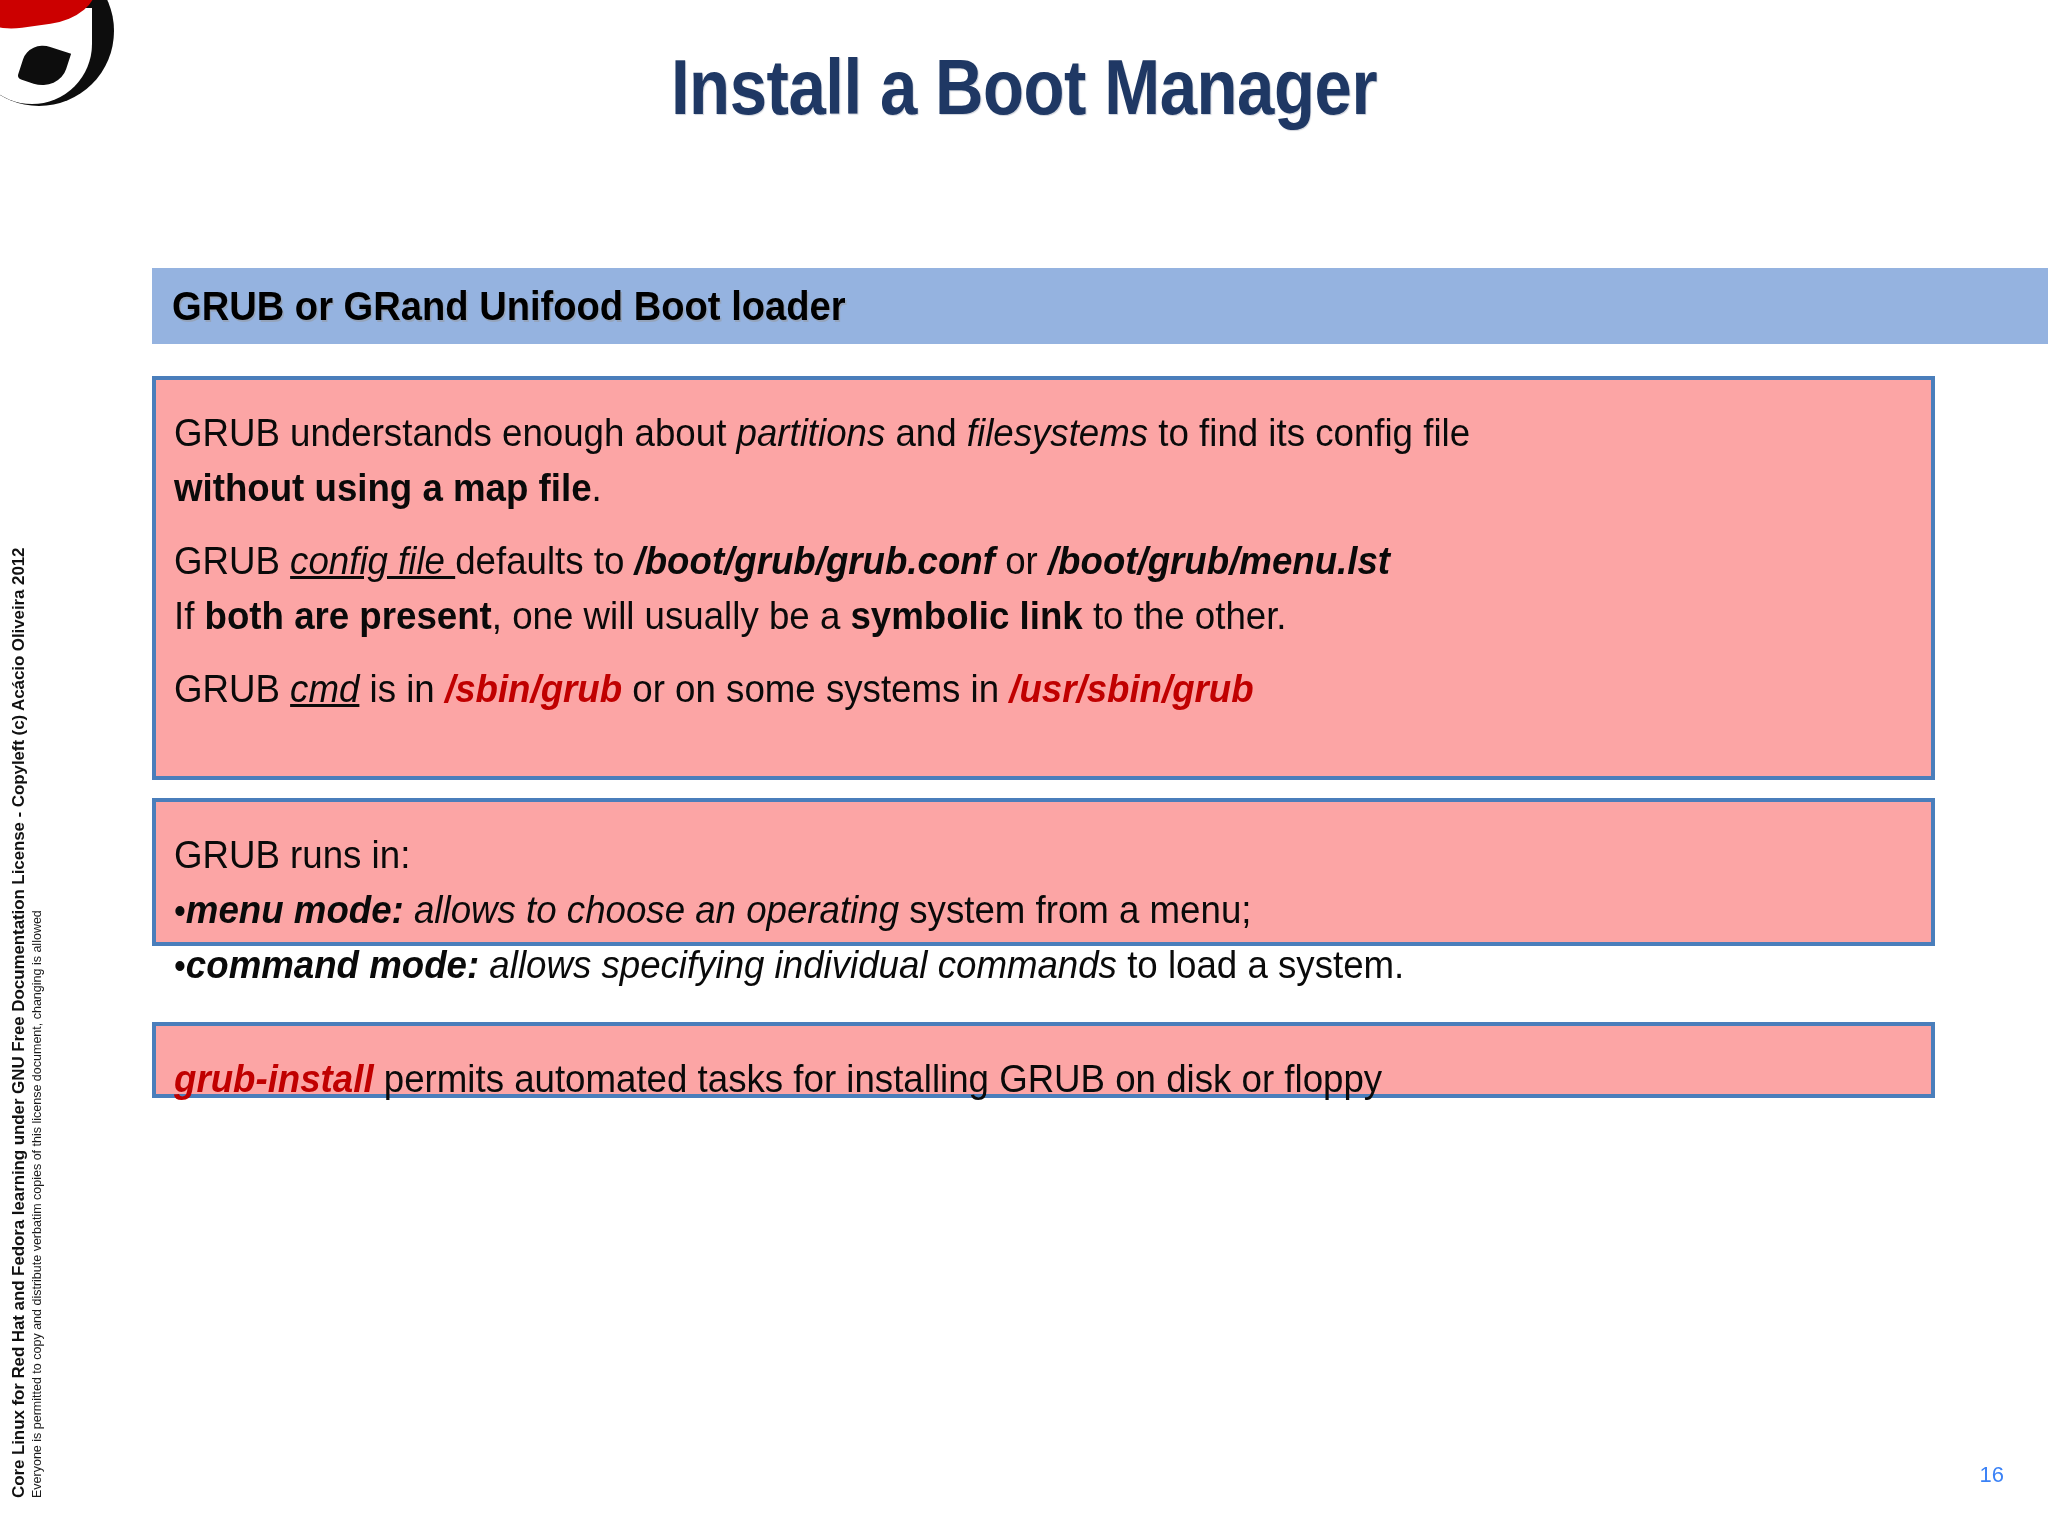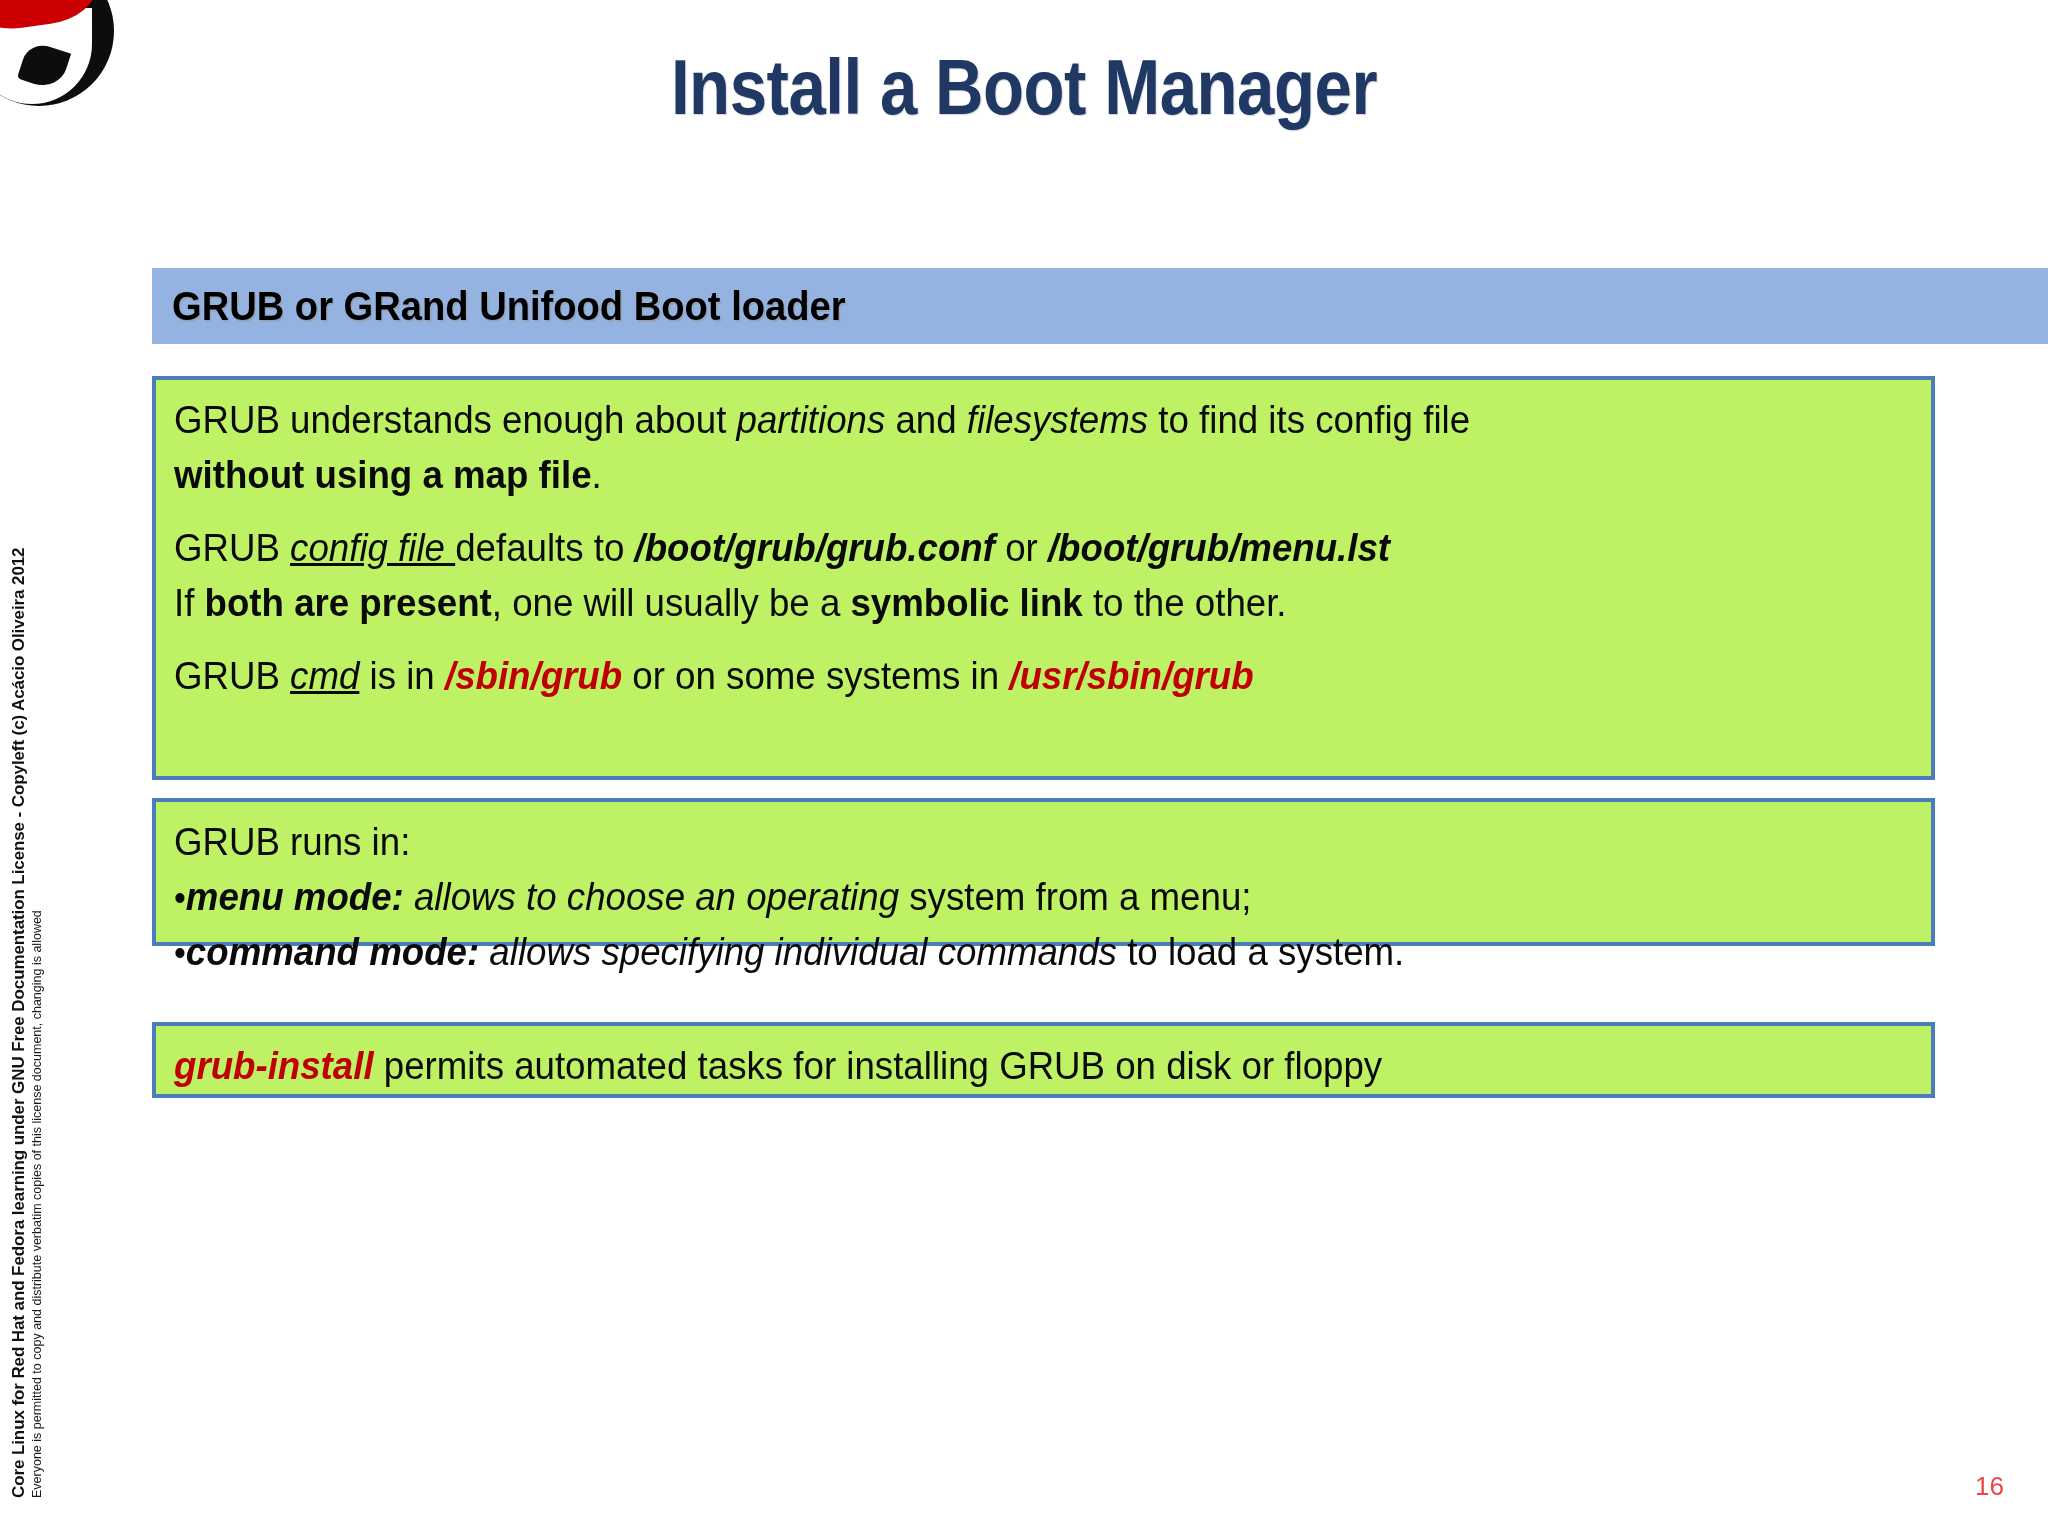--- a/index.html
+++ b/index.html
@@ -141,22 +141,22 @@
     transform: scaleX(0.93);
     transform-origin: left center;
     text-shadow: 1.5px 1.5px 0.5px rgba(150,150,150,0.5);
   }
 
   .panel {
     position: absolute;
     left: 0;
     width: 1783px;
     border: 4px solid #4A7EBB;
-    background: #bef264;
-    padding: 16px 18px 10px 18px;
+    background: #fca5a5;
+    padding: 29px 18px 10px 18px;
   }
   #panel1 { top: 376px; height: 404px; }
   #panel2 { top: 798px; height: 148px; }
   #panel3 { top: 1022px; height: 76px; }
 
   .ptext {
     font-family: "Liberation Sans", sans-serif;
     font-size: 39px;
     color: #0a0a0a;
     line-height: 1.0;
@@ -181,24 +181,24 @@
     line-height: 1.0;
     transform: scaleX(0.94);
     transform-origin: left top;
     white-space: nowrap;
   }
   .bullet-row .dot { font-size: 36px; }
 
   
   #pagenum {
     position: absolute;
-    right: 44px; bottom: 34px;
-    font-family: "Liberation Sans", sans-serif;
-    font-size: 26px;
-    color: #ef4444;
+    right: 44px; bottom: 48px;
+    font-family: "Liberation Sans", sans-serif;
+    font-size: 22px;
+    color: #3b82f6;
   }
 </style>
 </head>
 <body>
 
 <div id="logo">
   <div class="disc"></div>
   <div class="face"></div>
   <div class="notch"></div>
   <div class="chin"></div>

